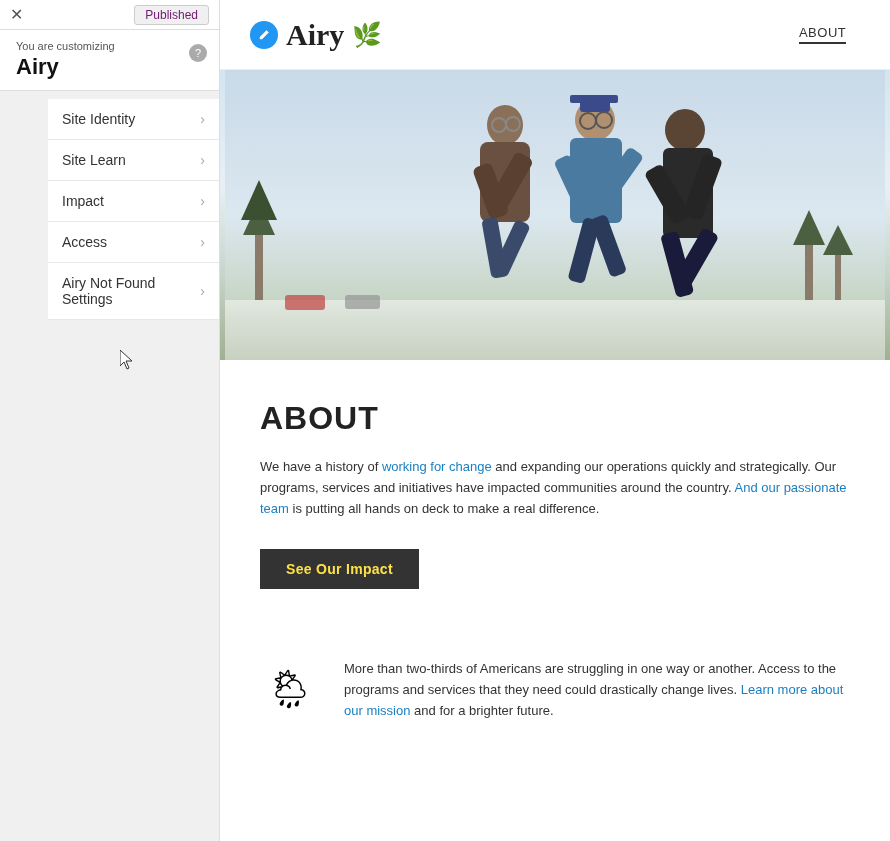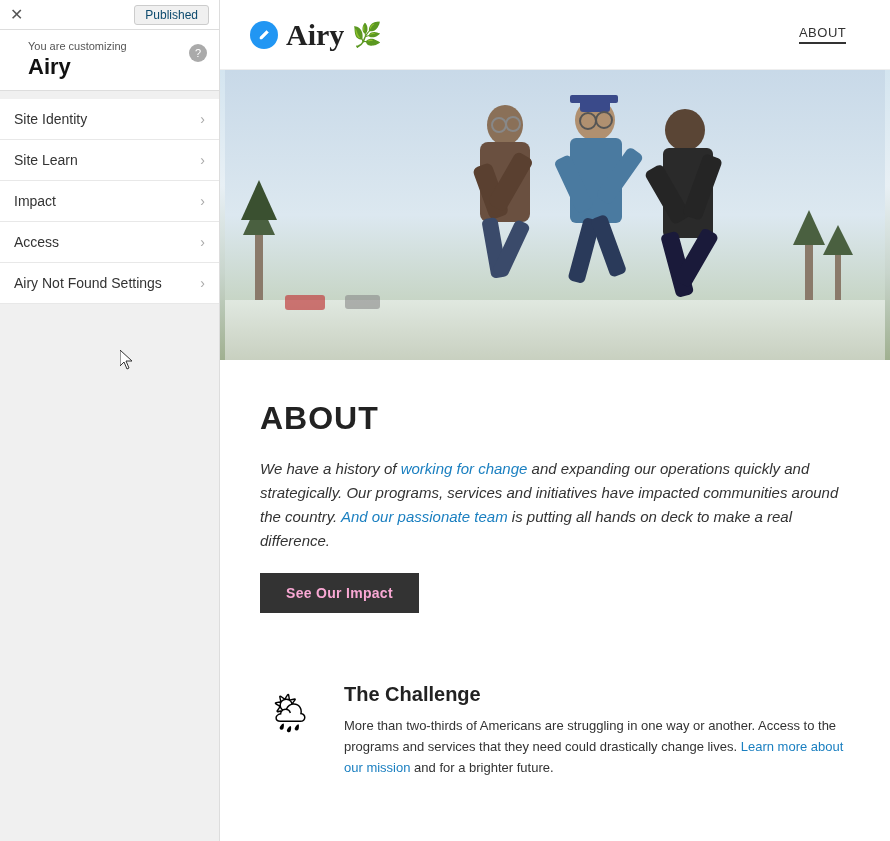--- a/index.html
+++ b/index.html
@@ -25,36 +25,36 @@
       justify-content: space-between;
       height: 30px;
     }
 
     #published-btn {
       background: #f0f0f0;
       border: 1px solid #ccc;
       border-radius: 3px;
       padding: 2px 10px;
       font-size: 12px;
-      color: #0c4a6e;
+      color: #701a75;
       cursor: pointer;
     }
 
     #close-btn {
       background: none;
       border: none;
       cursor: pointer;
       font-size: 16px;
       color: #555;
       line-height: 1;
     }
 
     #customizing-section {
       background: #fff;
-      padding: 10px 12px 10px 28px;
+      padding: 10px 12px 10px 16px;
       border-bottom: 1px solid #ddd;
       display: flex;
       align-items: flex-start;
       justify-content: space-between;
     }
 
     #customizing-text-block {
       display: flex;
       flex-direction: column;
     }
@@ -82,20 +82,21 @@
       align-items: center;
       justify-content: center;
       cursor: pointer;
       margin-top: 4px;
     }
 
     #menu-list {
       list-style: none;
       background: #fff;
       margin-top: 8px;
+      margin-left: 48px;
     }
 
     .menu-item {
       display: flex;
       align-items: center;
       justify-content: space-between;
       padding: 12px 14px;
       border-bottom: 1px solid #e8e8e8;
       cursor: pointer;
       font-size: 14px;
@@ -229,33 +230,32 @@
 
     #about-para1 {
       font-size: 13px;
       line-height: 1.6;
       color: #333;
       margin-bottom: 14px;
       max-width: 680px;
     }
 
     #about-para2 {
-      font-size: 15px;
+      font-size: 13px;
       line-height: 1.6;
       color: #333;
-      margin-bottom: 20px;
+      margin-bottom: 30px;
       max-width: 680px;
-      font-style: italic;
     }
 
     .link-text { color: #1a7fc0; }
 
     #see-impact-btn {
       background: #333;
-      color: #f9a8d4;
+      color: #fde047;
       border: none;
       padding: 12px 26px;
       font-size: 14px;
       font-weight: bold;
       cursor: pointer;
       letter-spacing: 0.3px;
       margin-bottom: 30px;
     }
 
     
@@ -441,21 +441,20 @@
     </p>
 
     <button id="see-impact-btn">See Our Impact</button>
   </div>
 
   <div id="challenge-section">
     <div id="challenge-icon">
       <span>🌦</span>
     </div>
     <div id="challenge-text-block">
-      <h3 id="challenge-title">The Challenge</h3>
       <p id="challenge-para">
         More than two-thirds of Americans are struggling in one way or another. Access to the programs and services that they need could drastically change lives. <span class="link-text">Learn more about our mission</span> and  for a brighter future.
       </p>
     </div>
   </div>
 </div>
 
 <div id="cursor">
   <svg width="14" height="20" viewBox="0 0 14 20">
     <path d="M0 0 L0 16 L4 12 L7 19 L9 18 L6 11 L12 11 Z" fill="white" stroke="#333" stroke-width="1"></path>

